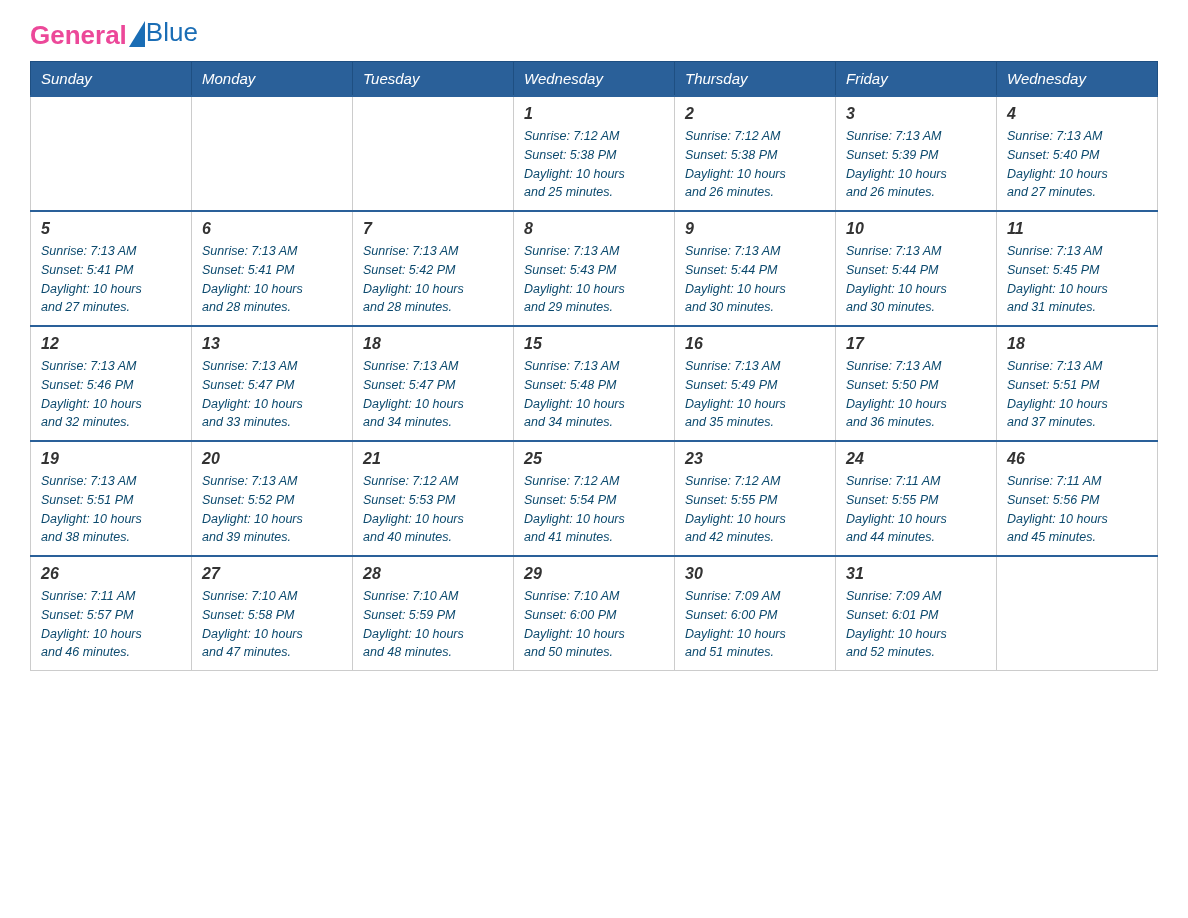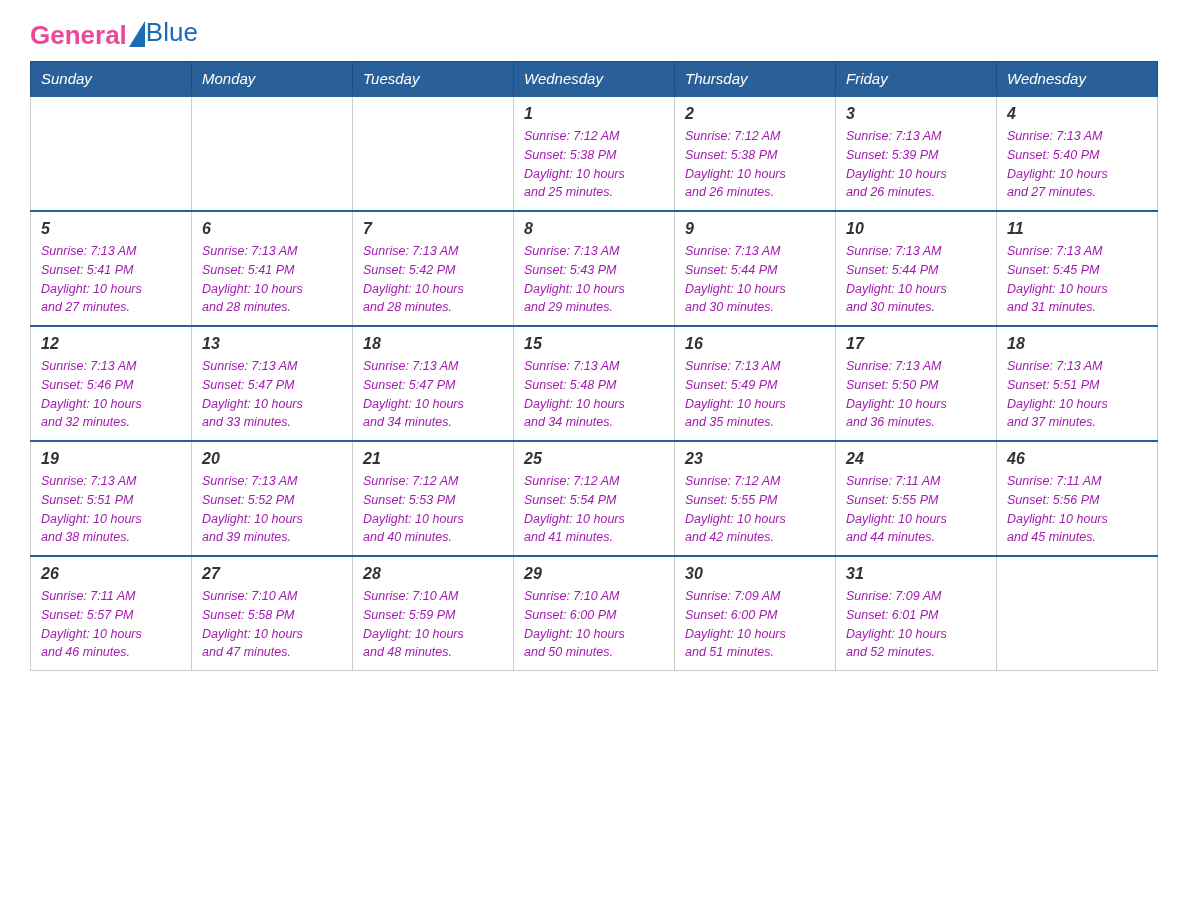--- a/index.html
+++ b/index.html
@@ -62,21 +62,21 @@
       color: #333;
     }
     .day-number {
       font-size: 16px;
       font-weight: bold;
       color: #333;
       display: block;
       margin-bottom: 4px;
     }
     .day-info {
-      color: #a21caf;
+      color: #0c4a6e;
       font-size: 12.5px;
       line-height: 1.5;
     }
     .calendar tr td {
       border-top: 2px solid #2a6099;
     }
     .calendar tbody tr:first-child td {
       border-top: 2px solid #2a6099;
     }
     .empty-cell {

